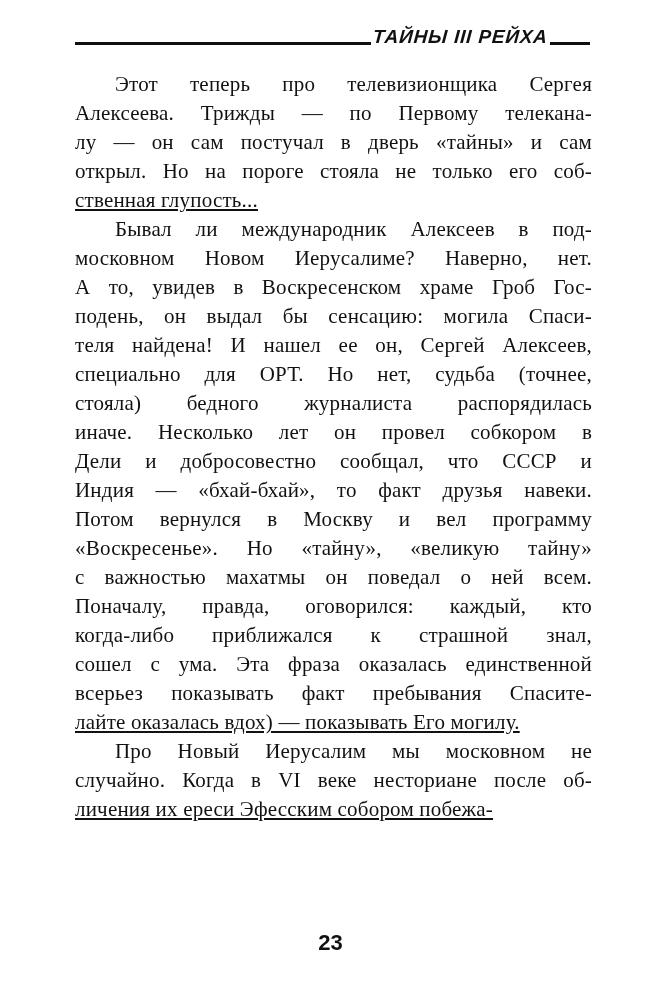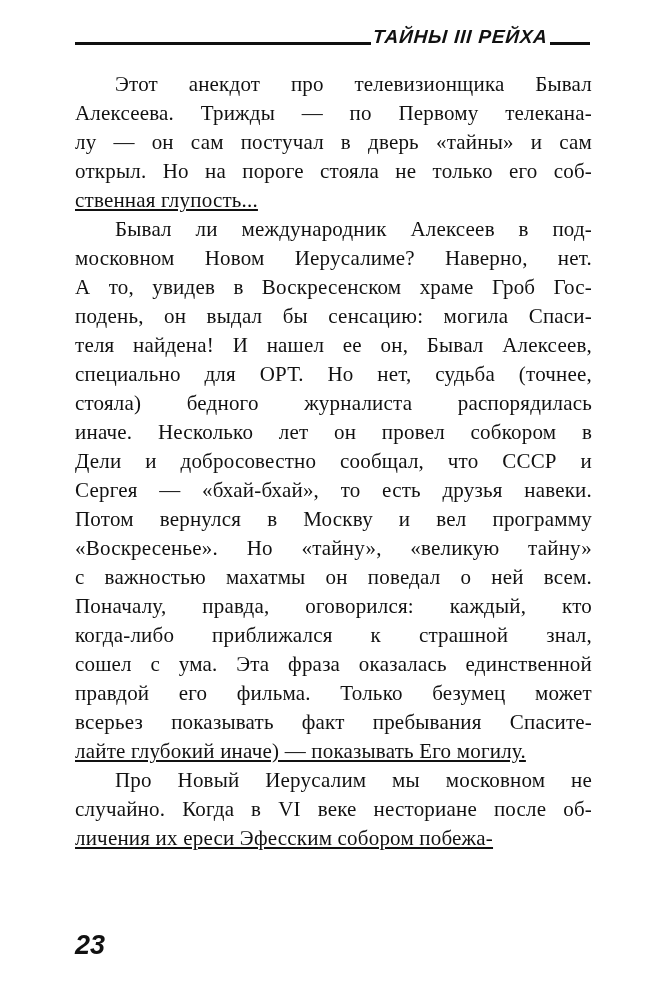--- a/index.html
+++ b/index.html
@@ -64,68 +64,66 @@
   }
   .line.first { text-indent: 40px; }
   .line.last  { text-align-last: left; text-decoration: underline; }
 
   
   .folio {
     position: absolute;
     top: 930px;
     left: 75px;
     width: 517px;
-    text-align: left;
+    text-align: center;
     padding-right: 6px;
     box-sizing: border-box;
     font-family: "Liberation Sans", sans-serif;
     font-weight: bold;
-    font-style: italic;
-    font-size: 27px;
+    font-size: 22px;
   }
 </style>
 </head>
 <body>
 
 <div class="page">
 
   <div class="running-head">
     <span class="head-rule left"></span>
     <span class="head-title">ТАЙНЫ III РЕЙХА</span>
     <span class="head-rule right"></span>
   </div>
 
   <div class="text-body">
       <div class="paragraph">
-        <div class="line first">Этот анекдот про телевизионщика Бывал</div>
+        <div class="line first">Этот теперь про телевизионщика Сергея</div>
         <div class="line">Алексеева. Трижды — по Первому телекана-</div>
         <div class="line">лу — он сам постучал в дверь «тайны» и сам</div>
         <div class="line">открыл. Но на пороге стояла не только его соб-</div>
         <div class="line last">ственная глупость...</div>
       </div>
       <div class="paragraph">
         <div class="line first">Бывал ли международник Алексеев в под-</div>
         <div class="line">московном Новом Иерусалиме? Наверно, нет.</div>
         <div class="line">А то, увидев в Воскресенском храме Гроб Гос-</div>
         <div class="line">подень, он выдал бы сенсацию: могила Спаси-</div>
-        <div class="line">теля найдена! И нашел ее он, Бывал Алексеев,</div>
+        <div class="line">теля найдена! И нашел ее он, Сергей Алексеев,</div>
         <div class="line">специально для ОРТ. Но нет, судьба (точнее,</div>
         <div class="line">стояла) бедного журналиста распорядилась</div>
         <div class="line">иначе. Несколько лет он провел собкором в</div>
         <div class="line">Дели и добросовестно сообщал, что СССР и</div>
-        <div class="line">Сергея — «бхай-бхай», то есть друзья навеки.</div>
+        <div class="line">Индия — «бхай-бхай», то факт друзья навеки.</div>
         <div class="line">Потом вернулся в Москву и вел программу</div>
         <div class="line">«Воскресенье». Но «тайну», «великую тайну»</div>
         <div class="line">с важностью махатмы он поведал о ней всем.</div>
         <div class="line">Поначалу, правда, оговорился: каждый, кто</div>
         <div class="line">когда-либо приближался к страшной знал,</div>
         <div class="line">сошел с ума. Эта фраза оказалась единственной</div>
-        <div class="line">правдой его фильма. Только безумец может</div>
         <div class="line">всерьез показывать факт пребывания Спасите-</div>
-        <div class="line last">лайте глубокий иначе) — показывать Его могилу.</div>
+        <div class="line last">лайте оказалась вдох) — показывать Его могилу.</div>
       </div>
       <div class="paragraph">
         <div class="line first">Про Новый Иерусалим мы московном не</div>
         <div class="line">случайно. Когда в VI веке несториане после об-</div>
         <div class="line last">личения их ереси Эфесским собором побежа-</div>
       </div>
     </div>
 
   <div class="folio">23</div>
 

